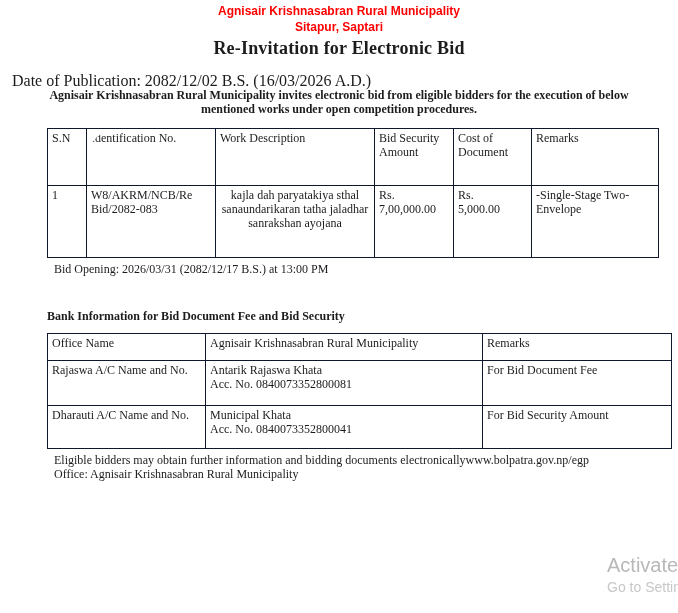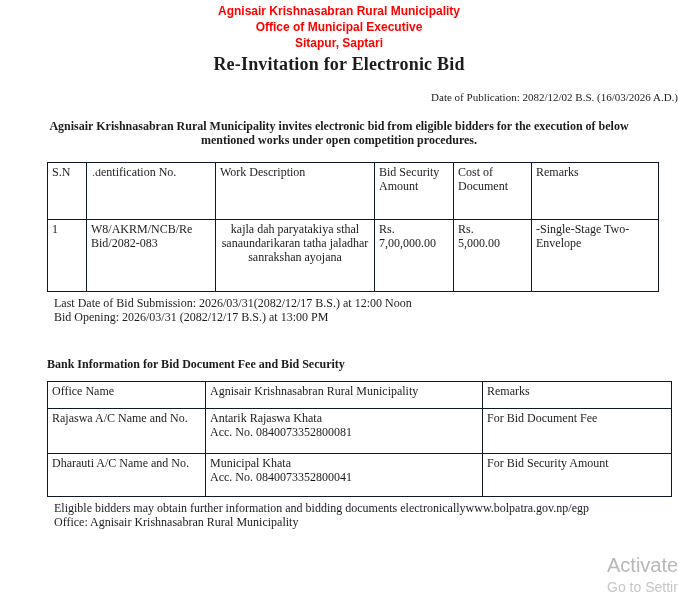--- a/index.html
+++ b/index.html
@@ -22,32 +22,33 @@
   .header-block { padding-top: 3px; }
   .doc-title {
     text-align: center;
     font-size: 18px;
     line-height: 22px;
     font-weight: bold;
     margin-top: 2px;
     letter-spacing: 0.2px;
   }
   .pub-date {
-    text-align: right;
-    font-size: 11px;
+    text-align: left;
+    font-size: 16px;
     line-height: 14px;
     margin-top: 15px;
+    padding-left: 12px;
   }
   .intro {
     text-align: center;
     font-size: 12px;
     font-weight: bold;
     line-height: 14px;
     width: 600px;
-    margin: 15px auto;
+    margin: 0 auto;
   }
   table { border-collapse: collapse; table-layout: fixed; font-size: 12px; }
   td {
     border: 1px solid #0f172a;
     vertical-align: top;
     padding: 2px 4px;
     line-height: 14px;
     overflow: hidden;
   }
   .bid-table { margin: 12px 0 0 47px; width: 557px; }
@@ -98,21 +99,20 @@
   .watermark-l1 { font-size: 20px; line-height: 24px; color: var(--watermark-primary, #b8b8b8); }
   .watermark-l2 { font-size: 14px; line-height: 17px; margin-top: 2px; color: var(--watermark-secondary, #c7c7c7); }
 </style>
 </head>
 <body style="--accent-red: #ff0000; --watermark-primary: #b8b8b8; --watermark-secondary: #c7c7c7;">
 
 <div>
 
   <div class="header-block">
     <div class="red-line">Agnisair Krishnasabran Rural Municipality</div>
-    <div class="red-line">Office of Municipal Executive</div>
     <div class="red-line">Sitapur, Saptari</div>
     <div class="doc-title">Re-Invitation for Electronic Bid</div>
   </div>
 
   <div class="pub-date">Date of Publication: 2082/12/02 B.S. (16/03/2026 A.D.)</div>
   <div class="intro">Agnisair Krishnasabran Rural Municipality invites electronic bid from eligible bidders for the execution of below mentioned works under open competition procedures.</div>
 
   <table class="bid-table">
     <tbody>
         <tr class="hdr">
@@ -134,21 +134,20 @@
       <td>
         <div>Rs.</div>
         <div>5,000.00</div>
       </td>
       <td>-Single-Stage Two-Envelope</td>
     </tr>
   </tbody>
     </table>
 
   <div class="sub-lines">
-    <div>Last Date of Bid Submission: 2026/03/31(2082/12/17 B.S.) at 12:00 Noon</div>
     <div>Bid Opening: 2026/03/31 (2082/12/17 B.S.) at 13:00 PM</div>
   </div>
 
   <div class="bank-heading">Bank Information for Bid Document Fee and Bid Security</div>
 
   <table class="bank-table">
     <tbody>
         <tr class="bank-row-1">
       <td class="bank-col-label">Office Name</td>
       <td class="bank-col-value">

